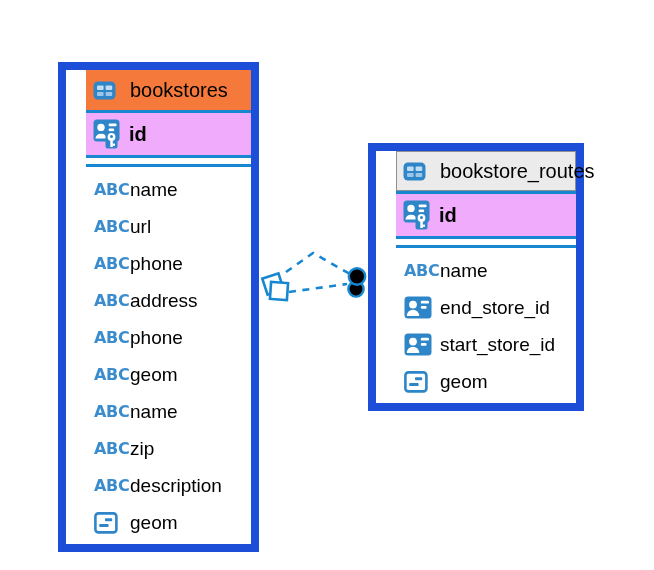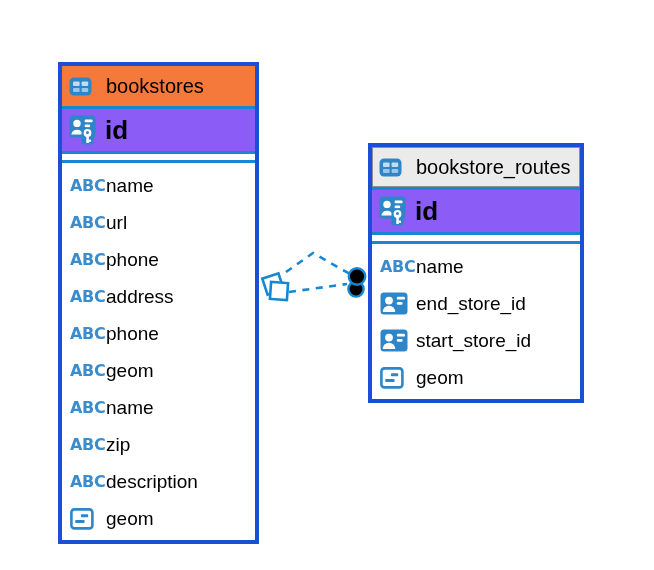--- a/index.html
+++ b/index.html
@@ -4,33 +4,33 @@
 <style>
   html,body{margin:0;padding:0;}
   body{
     width:654px;height:570px;position:relative;background:#ffffff;
     font-family:"Liberation Sans","DejaVu Sans",sans-serif;
     color:#000;overflow:hidden;
   }
   .canvas{position:absolute;inset:0;}
   .table{
     position:absolute;background:#fff;
-    border:4px solid #1d4ed8;box-sizing:border-box;
+    border:8px solid #1d4ed8;box-sizing:border-box;padding-left:20px;
   }
   .thead{
     height:40px;display:flex;align-items:center;
     padding-left:7px;gap:9px;font-size:20px;
     border-bottom:3px solid #1787d1;box-sizing:content-box;
   }
   .thead.orange{background:#f5793b;}
   .thead.gray{background:#ebebeb;box-shadow:inset 0 0 0 1px #8f8f8f;}
   .pkrow{
     height:42px;display:flex;align-items:center;
-    padding-left:7px;gap:8px;font-size:26px;font-weight:bold;
-    border-bottom:3px solid #1787d1;background:#8b5cf6;
+    padding-left:7px;gap:8px;font-size:20px;font-weight:bold;
+    border-bottom:3px solid #1787d1;background:#f0abfc;
   }
   .cols{
     border-top:3px solid #1787d1;margin-top:6px;padding:4px 0 3px 0;background:#fff;
   }
   .row{
     height:37px;display:flex;align-items:center;
     padding-left:8px;gap:8px;font-size:19px;
   }
   .icw{width:28px;flex:none;display:flex;align-items:center;justify-content:flex-start;}
   .abc{

